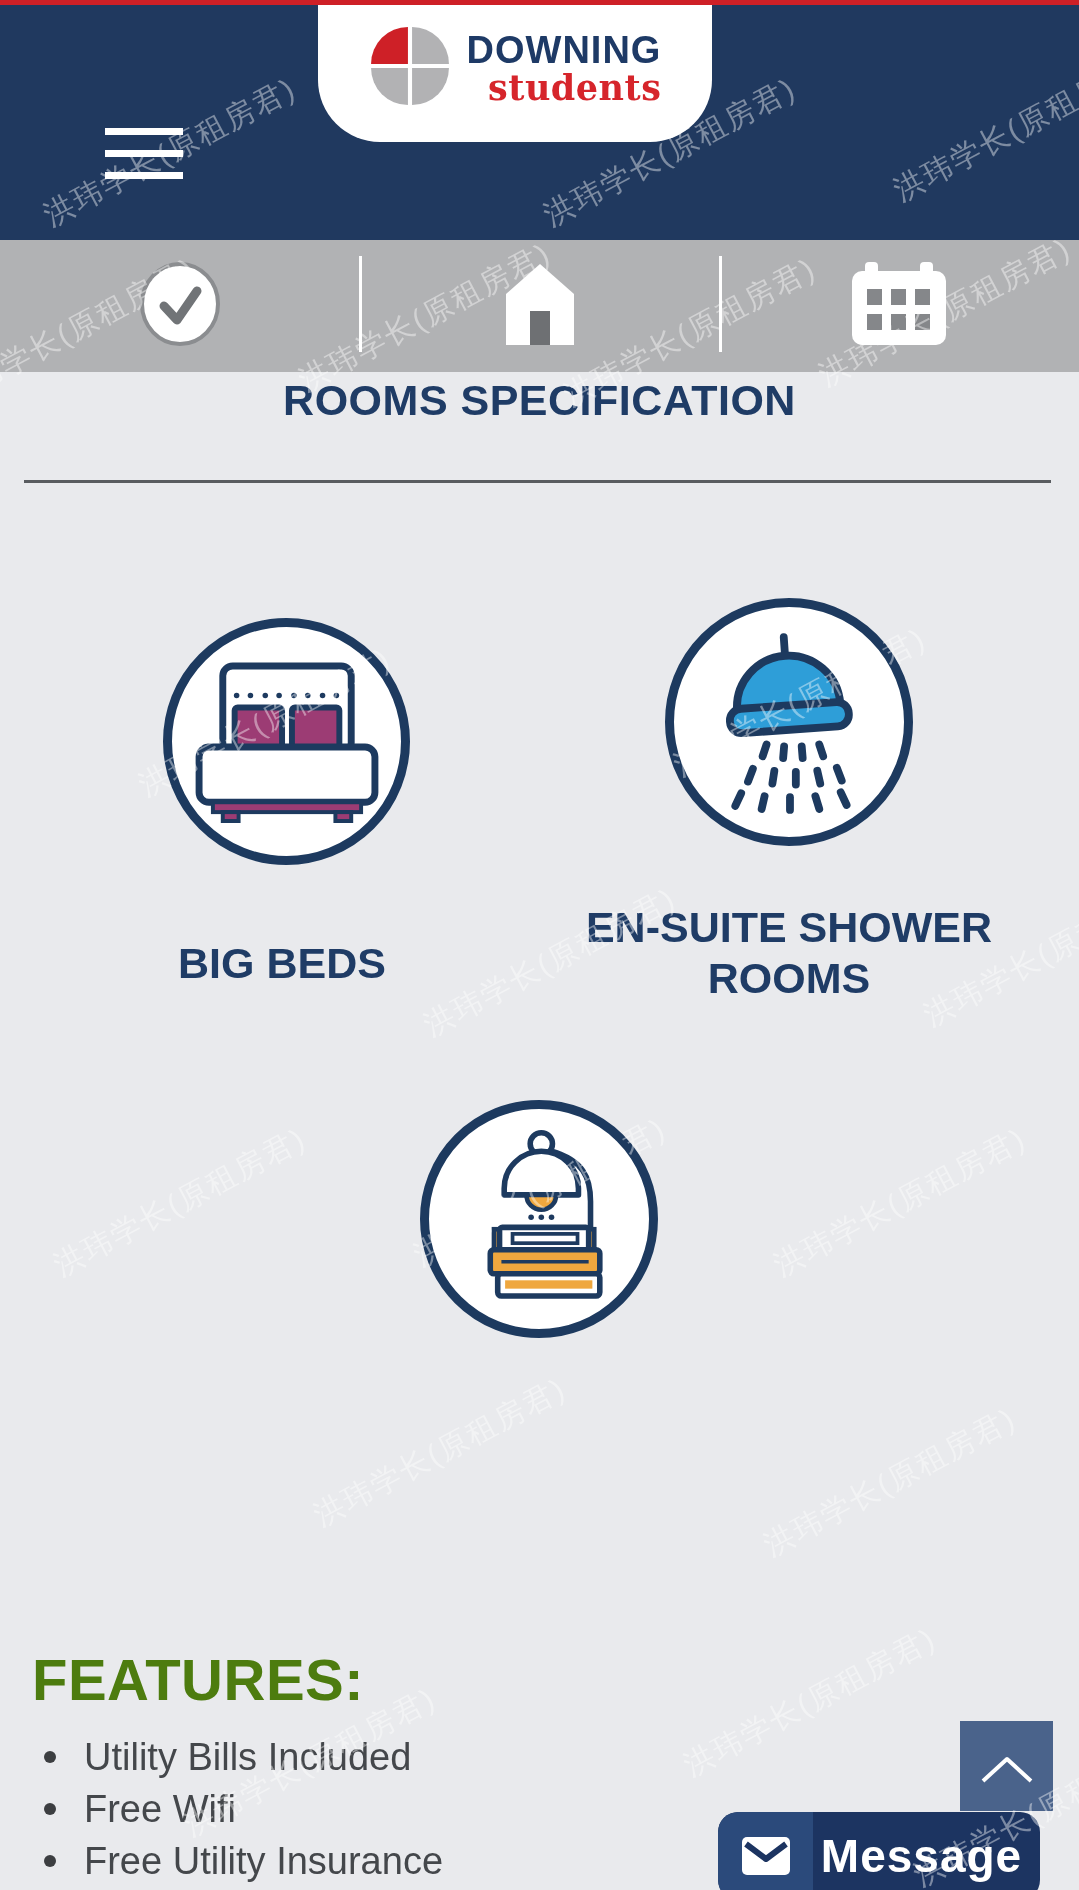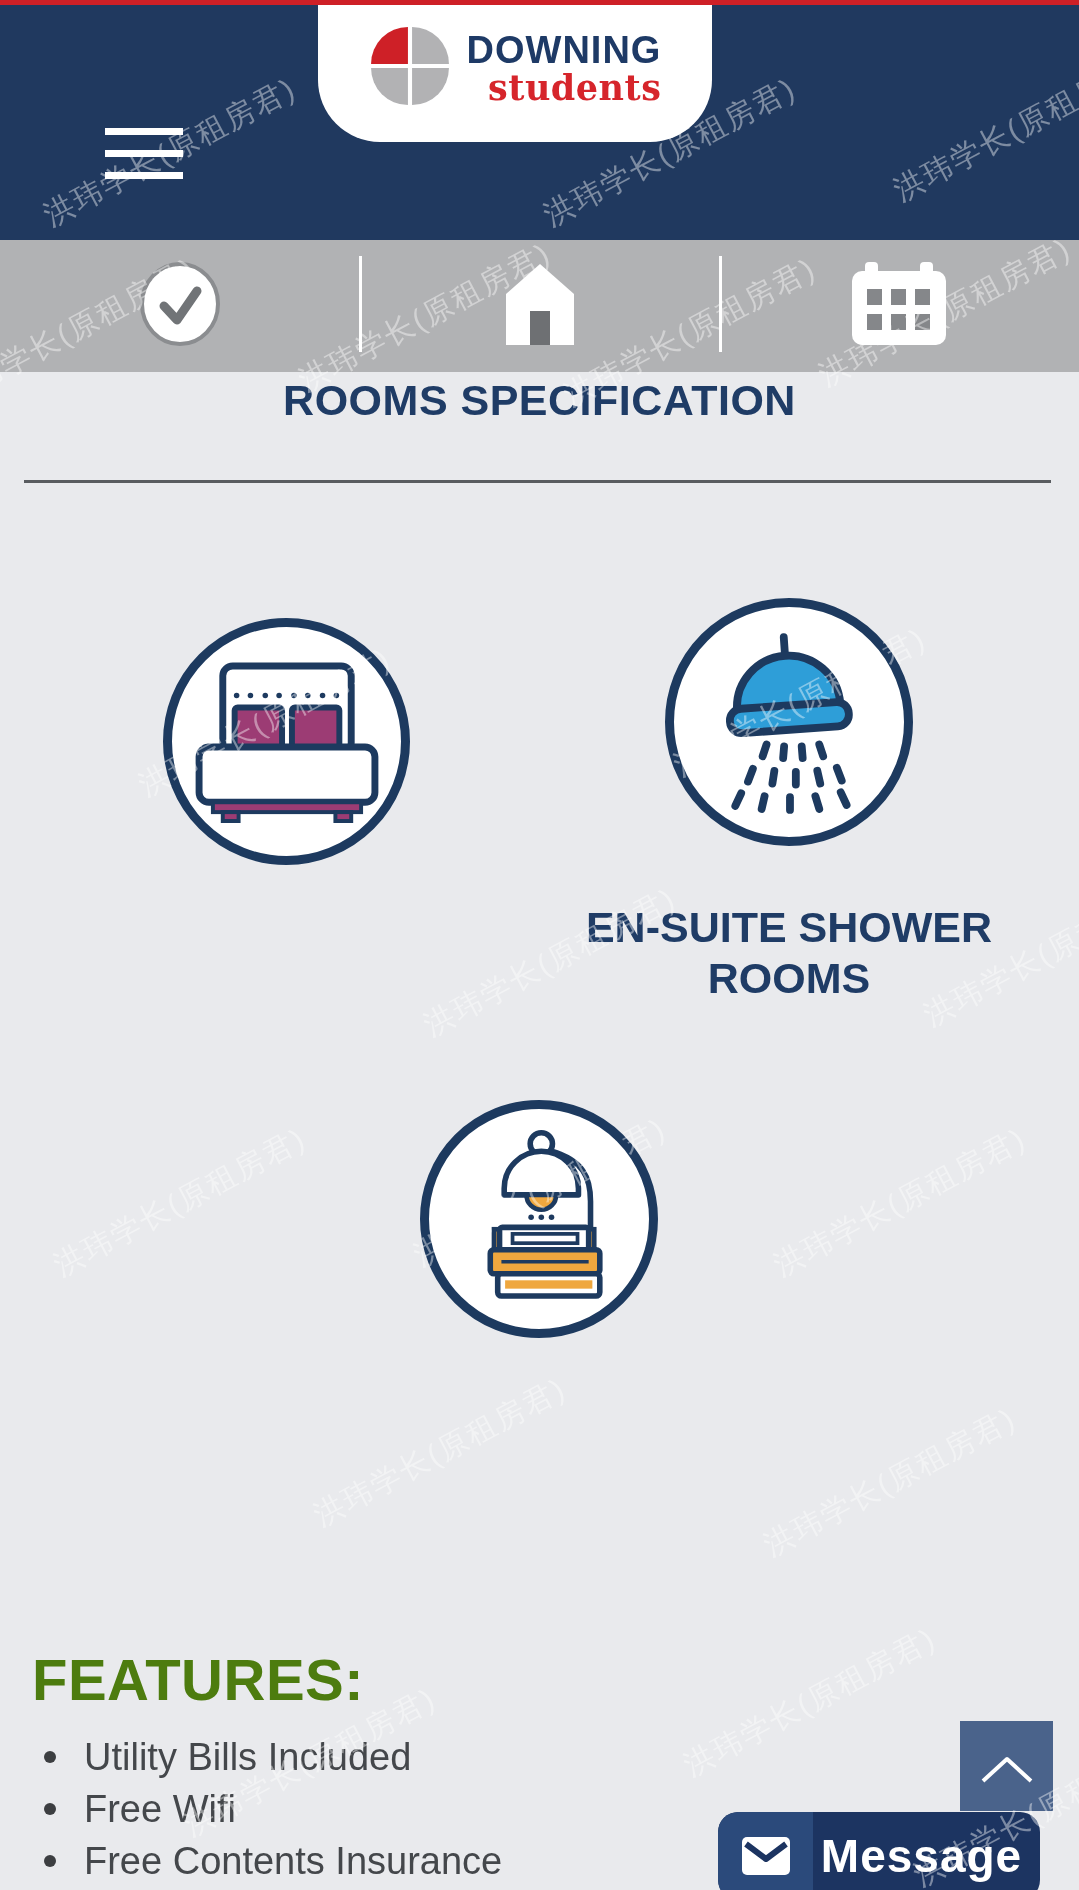--- a/index.html
+++ b/index.html
@@ -145,20 +145,21 @@
           <circle cx="145" cy="36" r="2.8"></circle>
       </g>
       <rect x="42" y="48" width="48" height="40" rx="3" fill="#9c3c74" stroke="#1d3a5f" stroke-width="6"></rect>
       <rect x="100" y="48" width="48" height="40" rx="3" fill="#9c3c74" stroke="#1d3a5f" stroke-width="6"></rect>
       <rect x="6" y="88" width="178" height="56" rx="10" fill="#ffffff" stroke="#1d3a5f" stroke-width="7"></rect>
       <rect x="20" y="144" width="150" height="10" fill="#9c3c74" stroke="#1d3a5f" stroke-width="4"></rect>
       <rect x="30" y="154" width="16" height="9" fill="#9c3c74" stroke="#1d3a5f" stroke-width="4"></rect>
       <rect x="144" y="154" width="16" height="9" fill="#9c3c74" stroke="#1d3a5f" stroke-width="4"></rect>
     </svg>
   </div>
+  <div class="feat-label l-bed">BIG BEDS</div>
 
   <div class="feat-circle c-shower">
     <svg width="166" height="186" viewBox="0 0 170 190">
       <g transform="rotate(-4 85 85)">
         <path d="M85 8 L85 40" stroke="#1d3a5f" stroke-width="8" stroke-linecap="round"></path>
         <path d="M32 80 A53 53 0 0 1 138 80 Z" fill="#2e9ed8" stroke="#1d3a5f" stroke-width="8" stroke-linejoin="round"></path>
         <rect x="24" y="78" width="122" height="25" rx="12" fill="#2e9ed8" stroke="#1d3a5f" stroke-width="8"></rect>
       </g>
       <g stroke="#1d3a5f" stroke-width="8" stroke-linecap="round">
         <line x1="62" y1="118" x2="58" y2="130"></line>
@@ -199,21 +200,21 @@
       <line x1="52" y1="143" x2="146" y2="143" stroke="#1d3a5f" stroke-width="4"></line>
       <rect x="48" y="156" width="110" height="24" rx="4" fill="#ffffff" stroke="#1d3a5f" stroke-width="6"></rect>
       <rect x="56" y="163" width="94" height="9" fill="#efa73e"></rect>
     </svg>
   </div>
 
   <div class="features-heading">FEATURES:</div>
   <ul class="features-list">
     <li>Utility Bills Included</li>
     <li>Free Wifi</li>
-    <li>Free Contents Insurance</li>
+    <li>Free Utility Insurance</li>
   </ul>
 
   <div class="scrolltop">
     <span>
       <svg width="58" height="30" viewBox="0 0 58 30">
         <path d="M5 27 L29 5 L53 27" stroke="#ffffff" stroke-width="4" fill="none" stroke-linejoin="round"></path>
       </svg>
     </span>
   </div>
 

